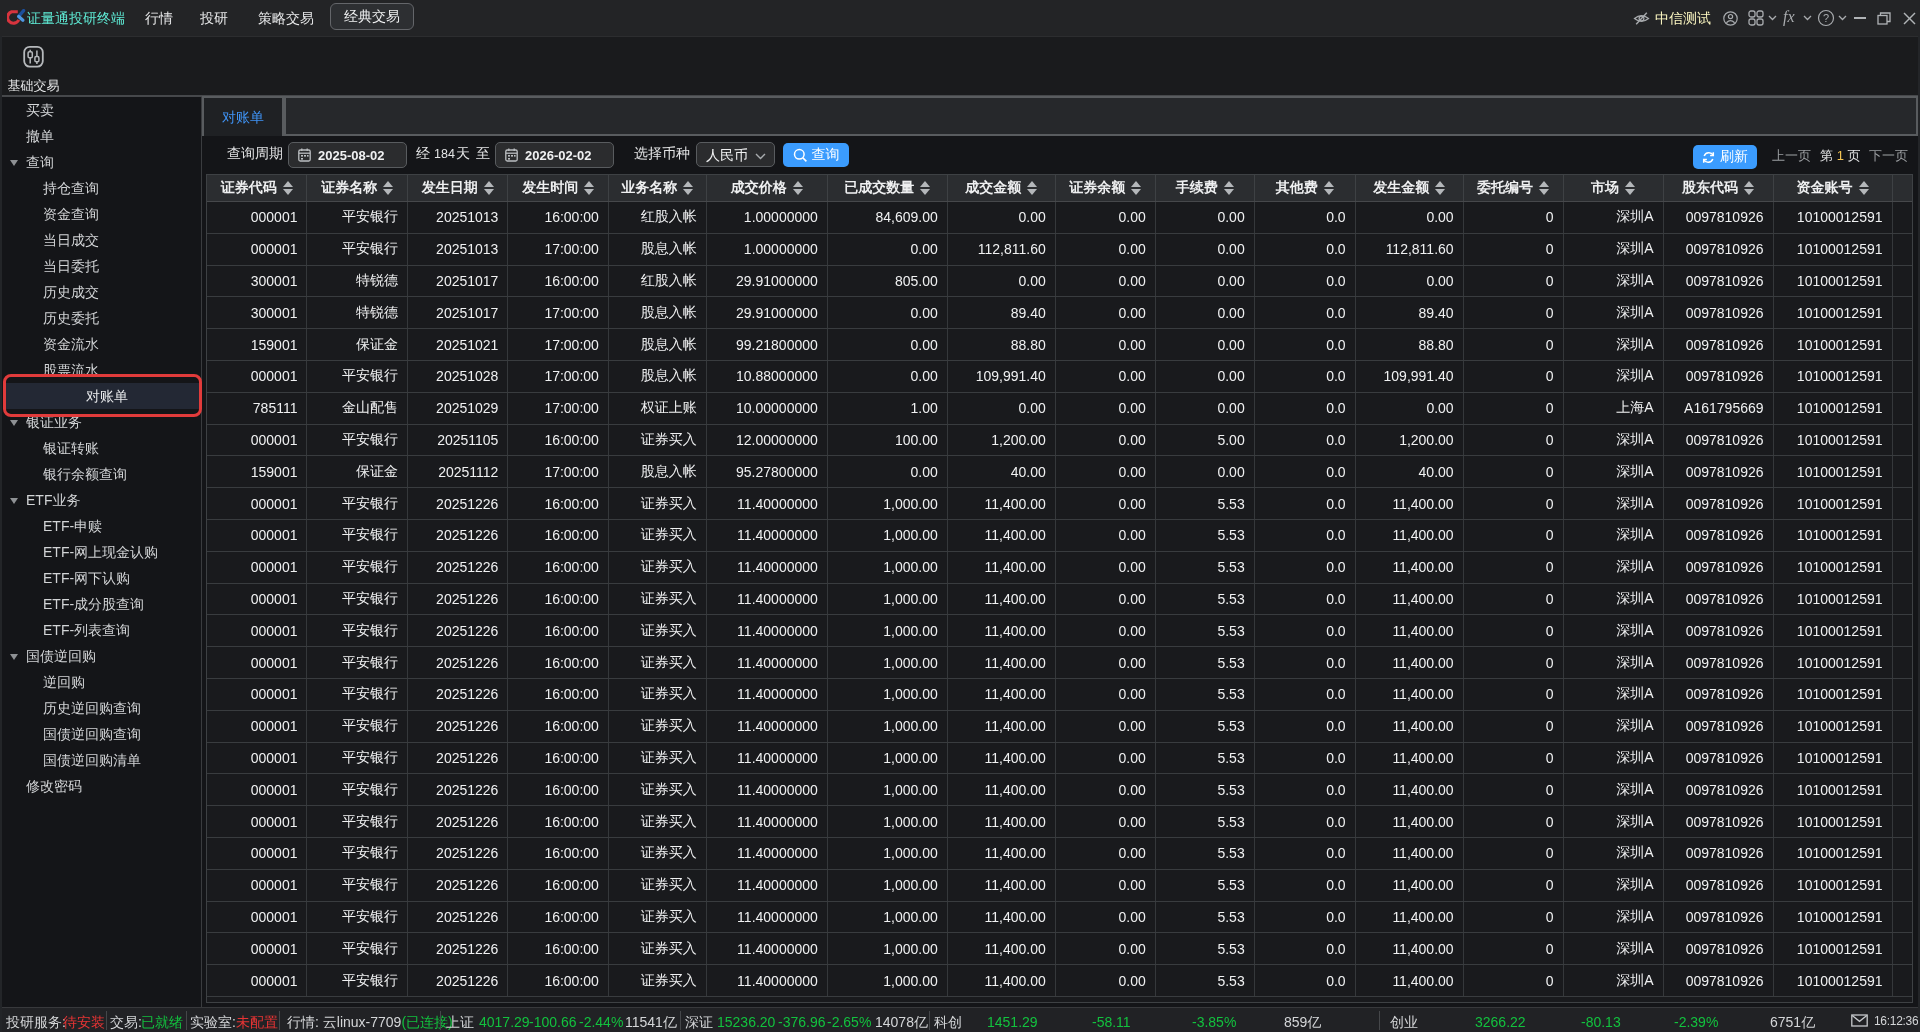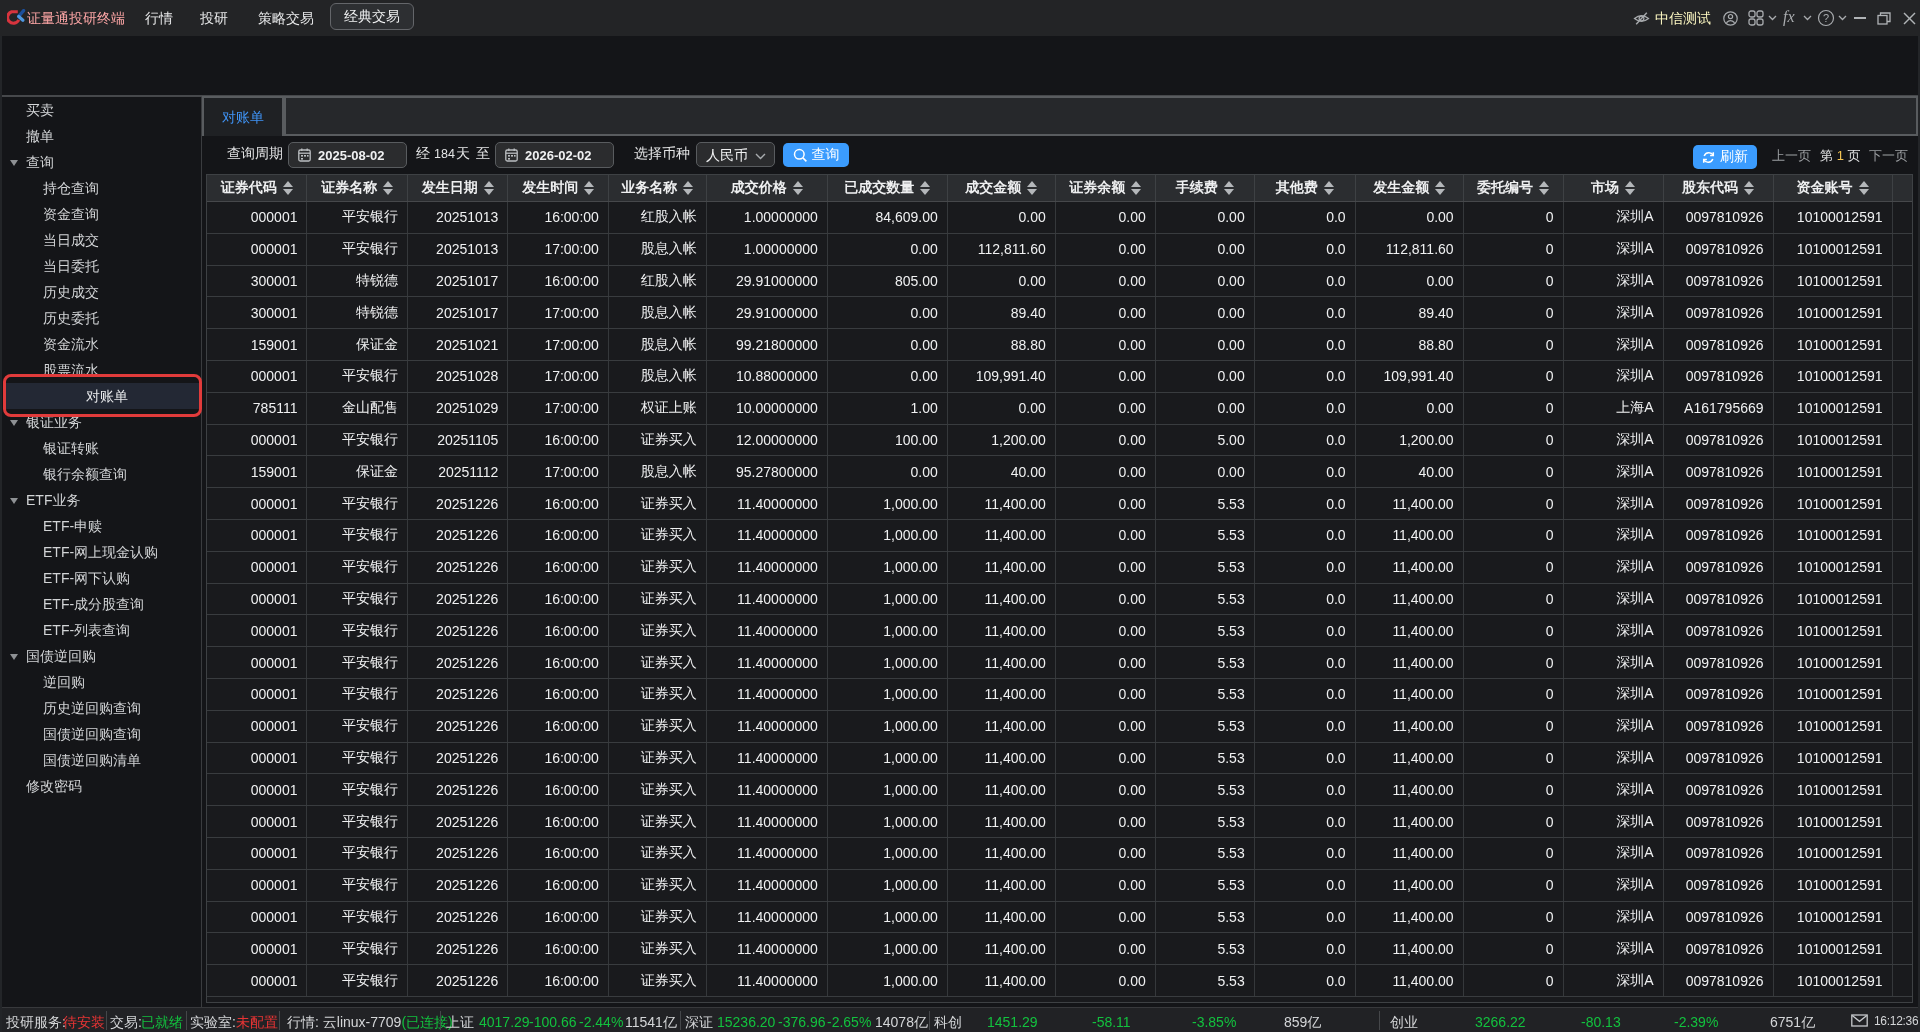--- a/index.html
+++ b/index.html
@@ -1,20 +1,20 @@
 <!DOCTYPE html>
 <html><head><meta charset="utf-8"><title>t</title><style>
 *{margin:0;padding:0;box-sizing:border-box;}
 html,body{width:1920px;height:1032px;overflow:hidden;background:#141518;
   font-family:"Liberation Sans",sans-serif;}
 #app{position:absolute;left:0;top:0;width:1920px;height:1032px;background:#141518;overflow:hidden;}
 
 .titlebar{position:absolute;left:0;top:0;width:1920px;height:36px;background:#232426;}
 .applogo{position:absolute;left:7px;top:9px;}
-.apptitle{position:absolute;left:27px;top:10px;font-size:14px;color:#fca5a5;letter-spacing:0px;}
+.apptitle{position:absolute;left:27px;top:10px;font-size:14px;color:#5eead4;letter-spacing:0px;}
 .tmenu{position:absolute;top:10px;font-size:14px;color:#e8e9ea;}
 .menubox{position:absolute;left:330px;top:3px;width:84px;height:27px;background:#2d2f32;
   border:1px solid #64666a;border-radius:6px;text-align:center;line-height:25px;
   font-size:14px;color:#f0f1f2;}
 .tico{position:absolute;top:0;height:36px;display:flex;align-items:center;color:#a8abae;}
 
 .toolbar{position:absolute;left:0;top:36px;width:1920px;height:59px;background:#1a1b1d;border-top:1px solid #2c2d2f;}
 .toolborder{position:absolute;left:0;top:95px;width:1920px;height:2px;background:#46484b;}
 .basetool{position:absolute;left:7px;top:8px;width:53px;text-align:center;}
 .basetool .txt{margin-top:5px;font-size:13px;color:#e8e9ea;}
@@ -132,20 +132,29 @@
 <path d="M3.5 3.5 L3.5 1 L13 1 L13 9.5 L10 9.5" fill="none" stroke="#b0b3b6" stroke-width="1.3"></path>
 </svg>
       </div>
 <div class="tico" style="left:1903px;">
         <svg width="13" height="13" viewBox="0 0 13 13">
 <line x1="1" y1="1" x2="12" y2="12" stroke="#b0b3b6" stroke-width="1.4"></line>
 <line x1="12" y1="1" x2="1" y2="12" stroke="#b0b3b6" stroke-width="1.4"></line>
 </svg>
       </div>
 </div>
+<div class="toolbar">
+<div class="basetool"><svg width="21" height="23" viewBox="0 0 21 23">
+<rect x="1.2" y="1.8" width="18.6" height="19.8" rx="5.5" fill="none" stroke="#b6b9bc" stroke-width="1.8"></rect>
+<line x1="7.2" y1="4.8" x2="7.2" y2="18.4" stroke="#b6b9bc" stroke-width="1.5"></line>
+<rect x="5.1" y="6.8" width="4.2" height="6" rx="1.3" fill="#1a1b1d" stroke="#b6b9bc" stroke-width="1.5"></rect>
+<line x1="13.9" y1="5.4" x2="13.9" y2="19" stroke="#b6b9bc" stroke-width="1.5"></line>
+<rect x="11.9" y="11.6" width="4" height="5.2" rx="1.3" fill="#1a1b1d" stroke="#b6b9bc" stroke-width="1.5"></rect>
+</svg><div class="txt">基础交易</div></div>
+</div>
 <div class="toolborder"></div>
 <div class="sidebar">
 <div class="sitem si1">买卖</div>
 <div class="sitem si1">撤单</div>
 <div class="sitem si1"><span class="arr"></span>查询</div>
 <div class="sitem si2">持仓查询</div>
 <div class="sitem si2">资金查询</div>
 <div class="sitem si2">当日成交</div>
 <div class="sitem si2">当日委托</div>
 <div class="sitem si2">历史成交</div>

